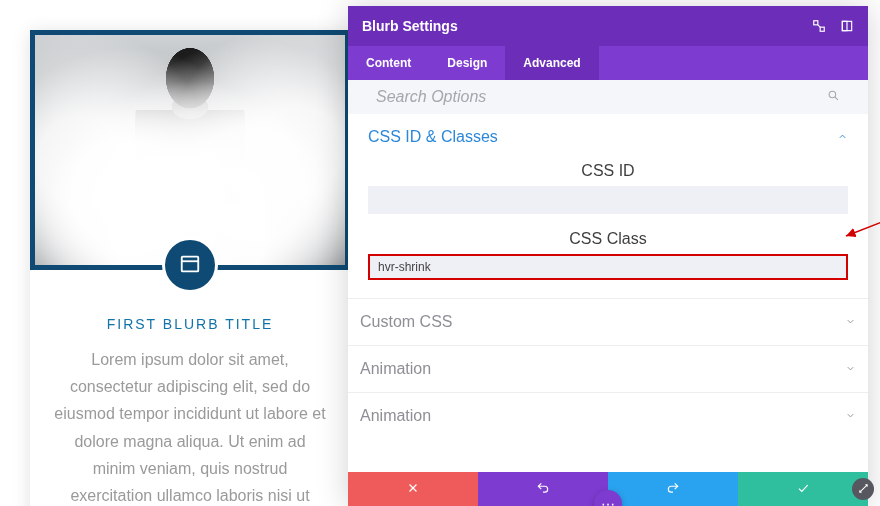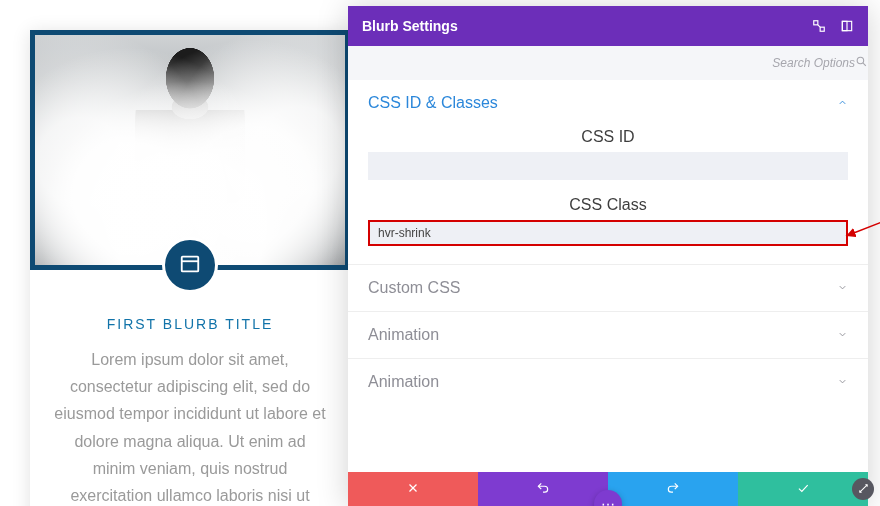--- a/index.html
+++ b/index.html
@@ -118,40 +118,40 @@
     display: flex;
     align-items: center;
     cursor: pointer;
   }
   .tab.active { background: #6c2eb9; }
   .search-row {
     background: #f5f6f9;
     height: 34px;
     display: flex;
     align-items: center;
-    padding: 0 0;
+    padding: 0 28px;
     color: #a6a6ad;
-    font-size: 12px;
+    font-size: 16px;
     font-style: italic;
-    justify-content: flex-end;
+    justify-content: space-between;
   }
   .search-row svg { width: 13px; height: 13px; stroke: #a6a6ad; fill: none; stroke-width: 2; }
   .panel-scroll { flex: 1; overflow: hidden; }
   .section {
     padding: 14px 20px 18px;
   }
   .section-head {
     display: flex;
     justify-content: space-between;
     align-items: center;
     font-size: 16px;
     cursor: pointer;
   }
   .section-head.open { color: #2b87da; }
-  .section-head.closed { color: #8e8e96; padding: 14px 20px; border-top: 1px solid #eee; }
+  .section-head.closed { color: #8e8e96; padding: 14px 12px; border-top: 1px solid #eee; }
   .chev svg { width: 11px; height: 11px; stroke: currentColor; fill: none; stroke-width: 2; }
   .field-label {
     font-size: 16px;
     color: #3e3e3e;
     margin: 16px 0 6px;
     text-align: center;
   }
   .field-input {
     width: 100%;
     background: #eef0f5;
@@ -246,20 +246,25 @@
           </span>
         <span>
             <svg viewBox="0 0 24 24">
               <rect x="4" y="4" width="16" height="16"></rect>
               <rect x="4" y="4" width="8" height="16"></rect>
             </svg>
           </span>
       </div>
     </div>
 
+    <div class="tabs">
+      <div class="tab">Content</div>
+      <div class="tab">Design</div>
+      <div class="tab active">Advanced</div>
+    </div>
 
     <div class="search-row">
       <span>Search Options</span>
       <span><svg viewBox="0 0 24 24">
             <circle cx="10" cy="10" r="6"></circle>
             <line x1="15" y1="15" x2="20" y2="20"></line>
           </svg></span>
     </div>
 
     <div class="panel-scroll">

